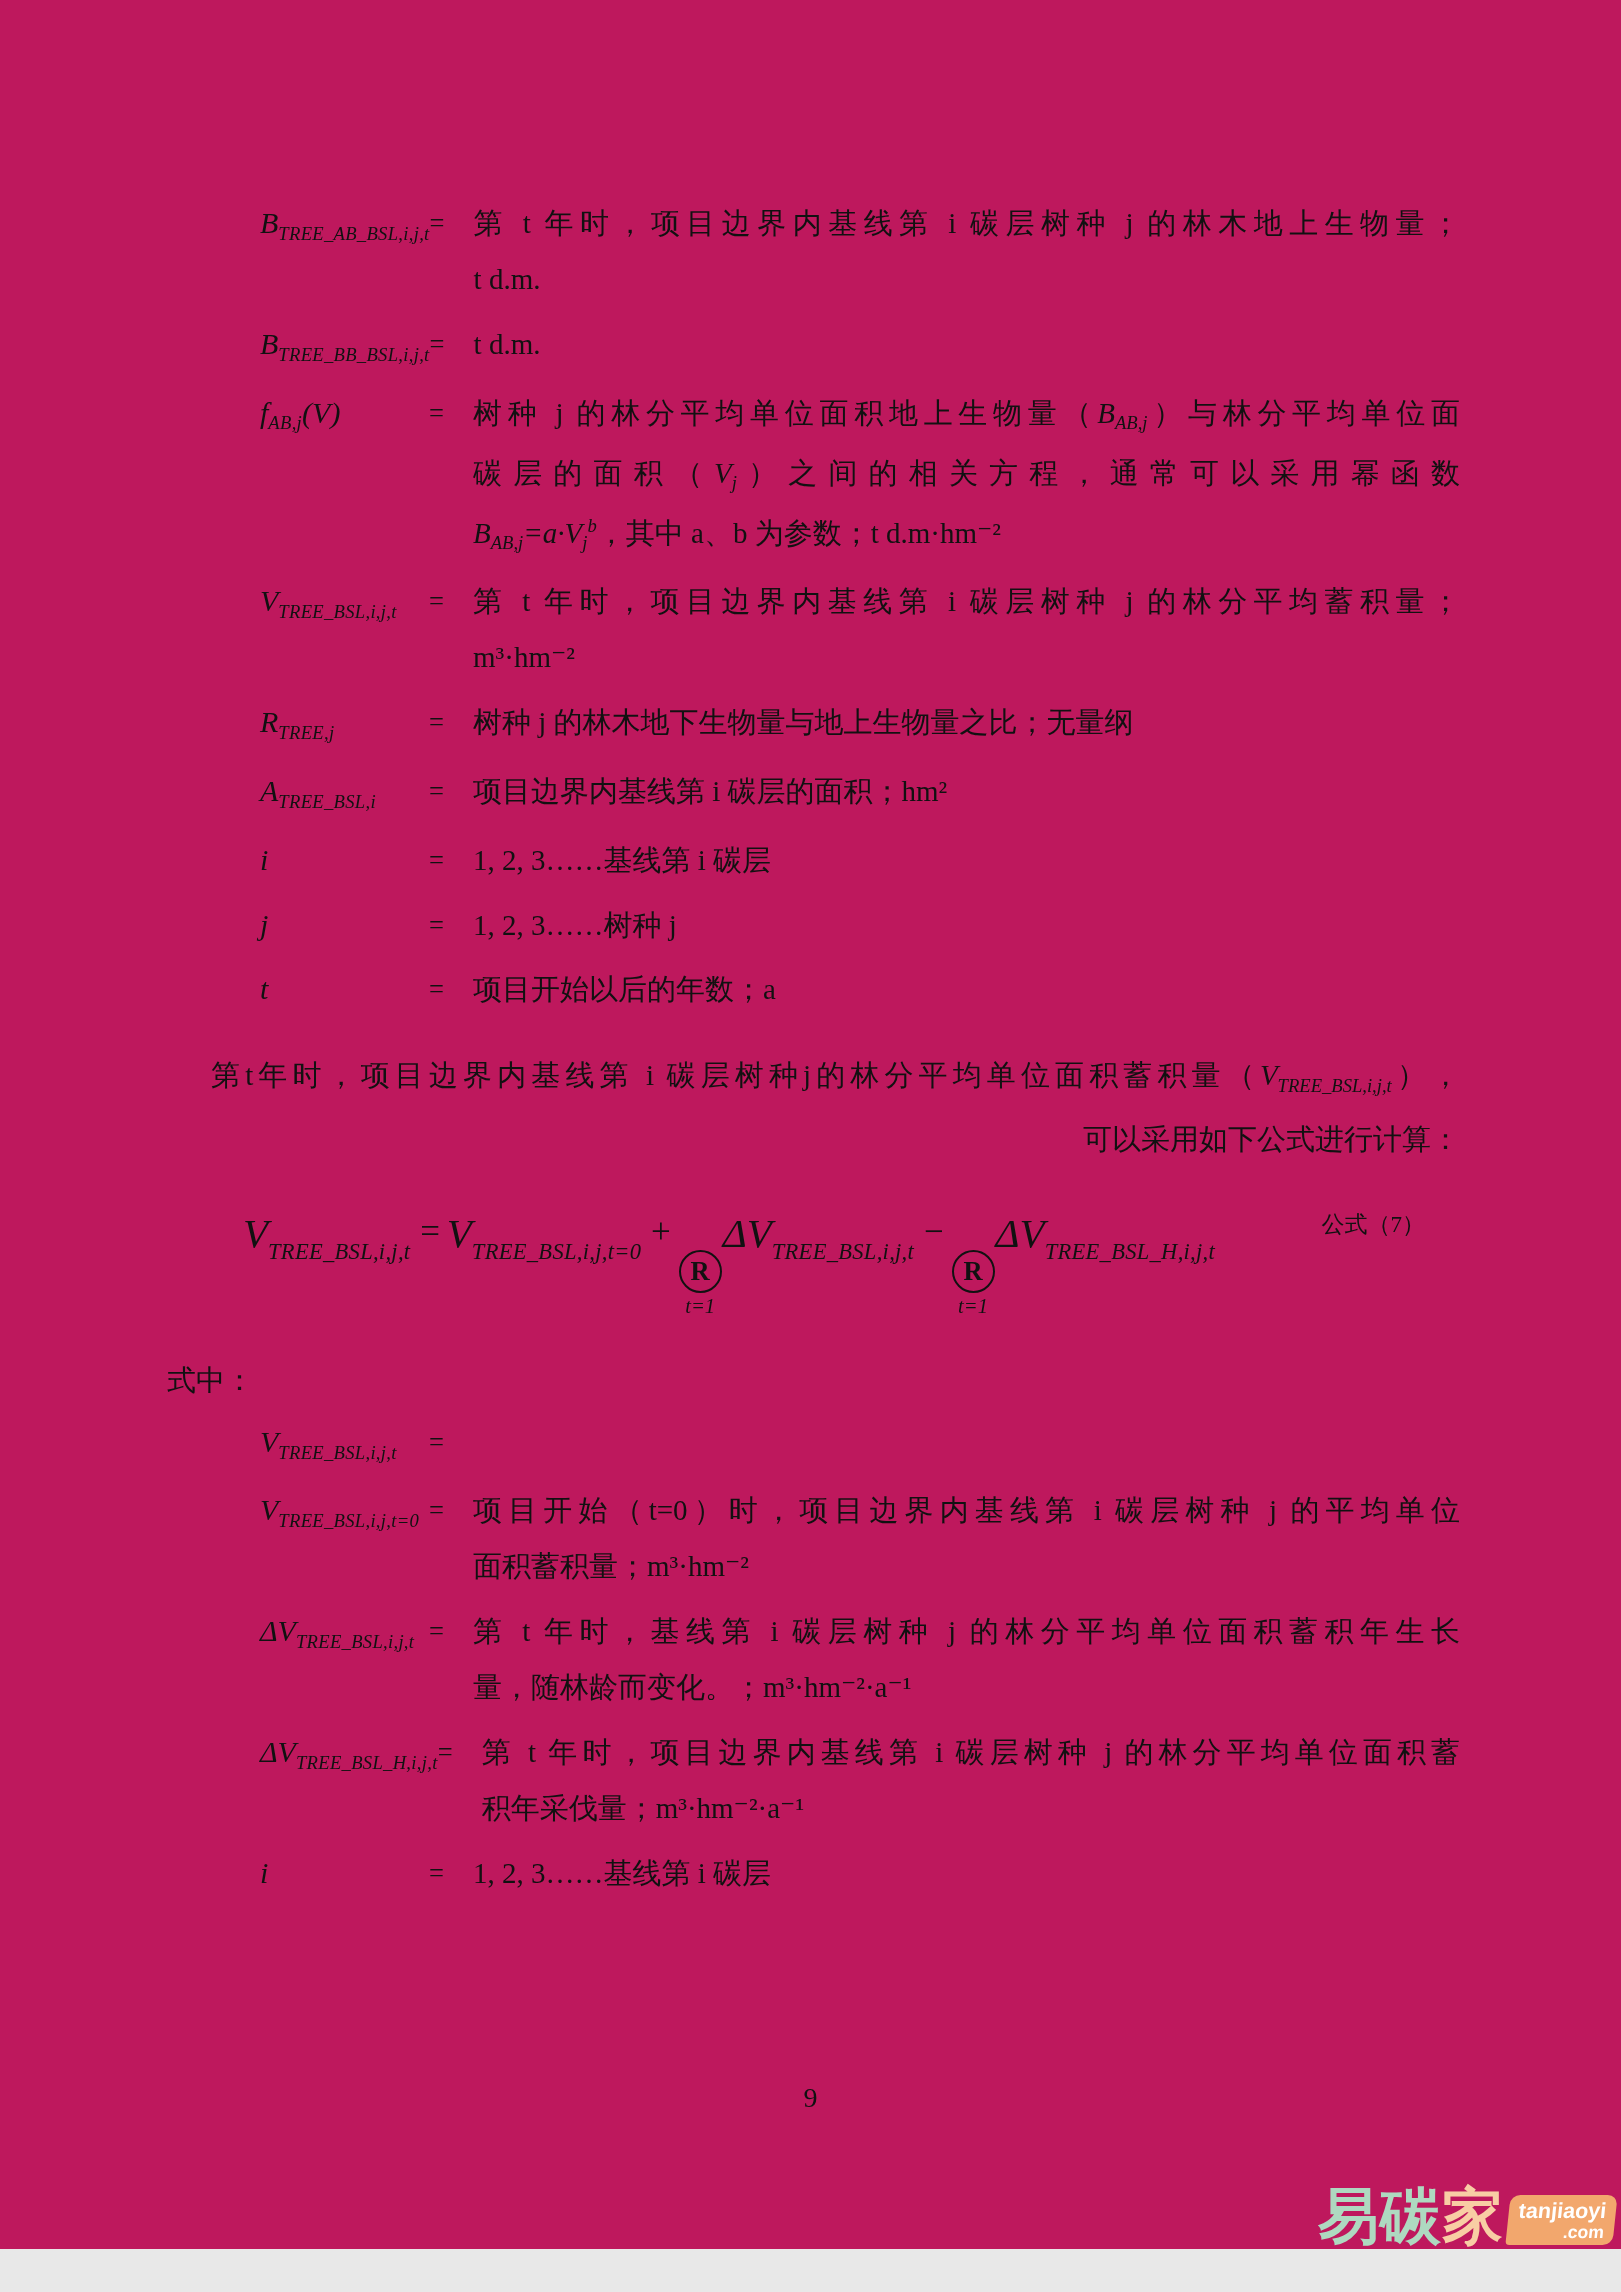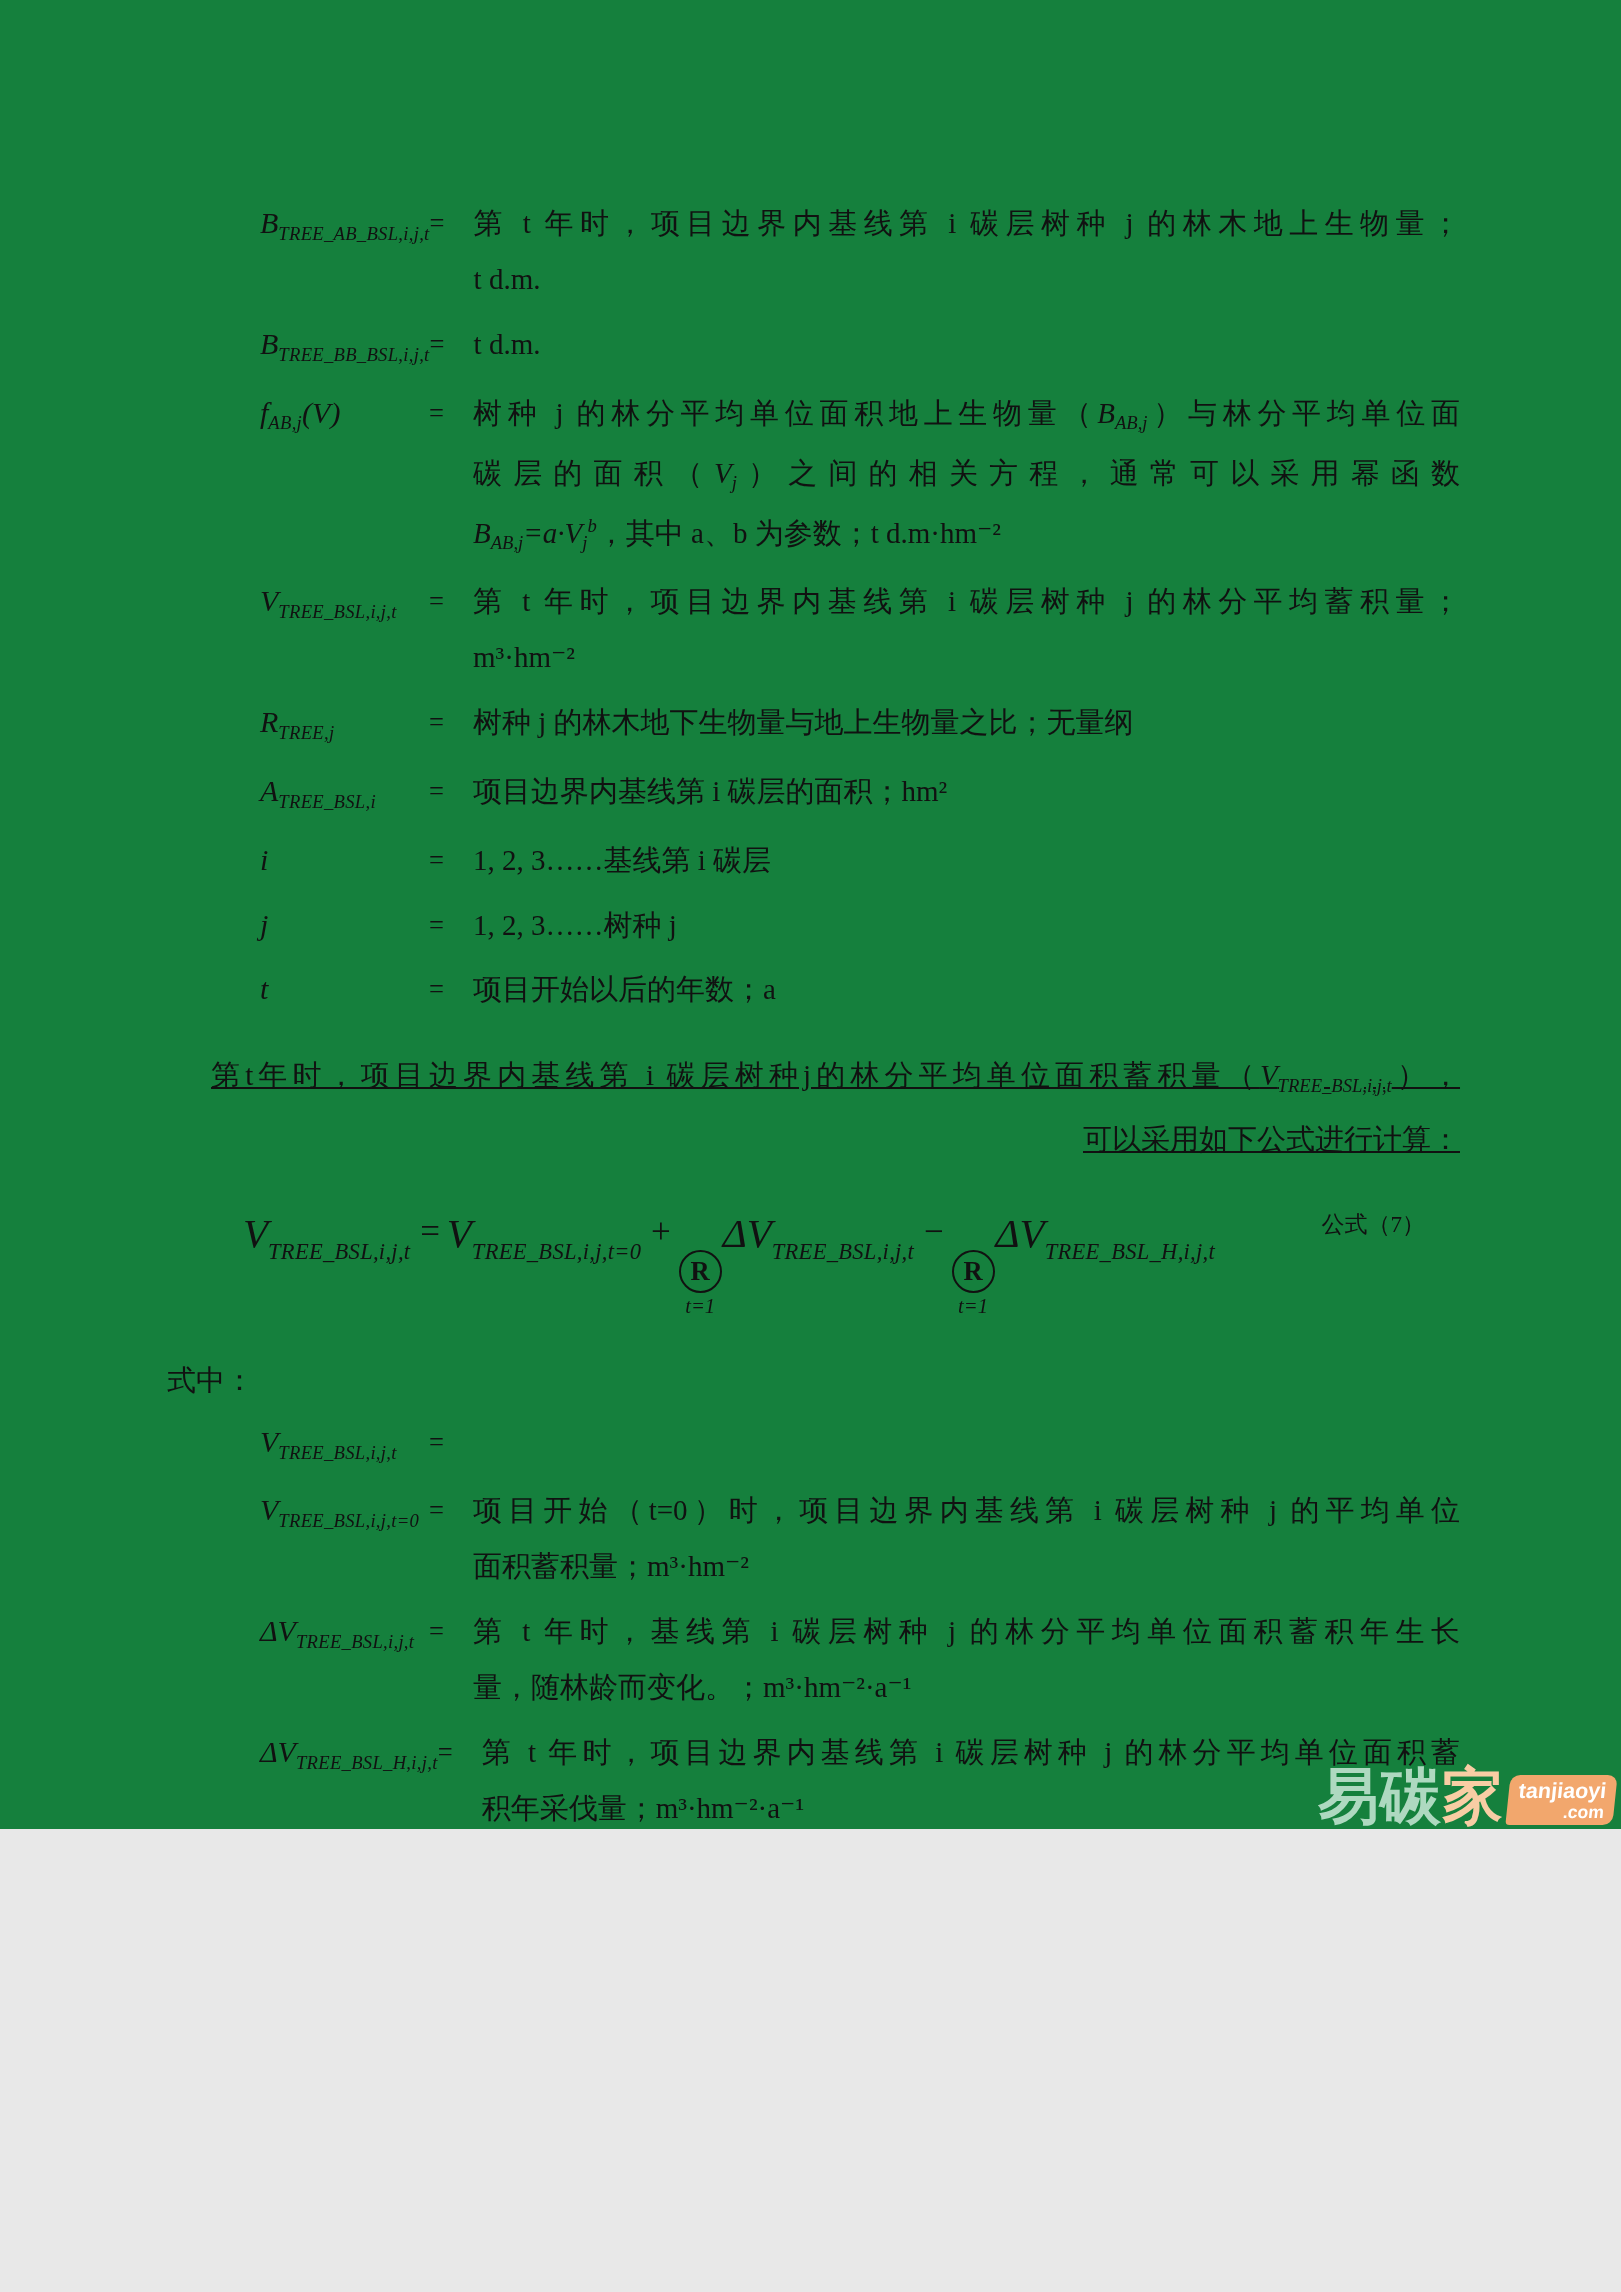--- a/index.html
+++ b/index.html
@@ -1,41 +1,41 @@
 <!DOCTYPE html>
 <html><head>
 <meta charset="utf-8">
 <style>
   html,body{margin:0;padding:0;background:#e8e8e8;}
   .page{
     position:relative;
-    width:1621px;height:1829px;
+    width:1621px;height:2249px;
     margin:0 auto;
-    background:#15803d;
+    background:#be185d;
     font-family:"Liberation Serif","DejaVu Serif",serif;
     color:#111111;
     overflow:hidden;
   }
   .content{padding-top:195px;}
 
   
   .defrow{display:flex;margin:0 161px 8.8px 260px;}
   .term{flex:0 0 169px;font-size:29px;line-height:56px;white-space:nowrap;}
   .sym{font-style:italic;font-size:30px;}
   .sub{font-style:italic;font-size:18.6px;position:relative;top:6.9px;letter-spacing:0.3px;}
   .eqcol{flex:0 0 44px;font-size:26.5px;line-height:56px;}
   .desc{flex:1;font-size:29px;line-height:56px;min-width:0;}
   .dline{min-height:56px;}
   .dline.stretch{text-align:justify;text-align-last:justify;}
   .inline-sym{font-style:italic;font-size:29px;}
   .inline-sub{font-style:italic;font-size:18.6px;position:relative;top:6.9px;}
   .inline-sup{font-style:italic;font-size:18.6px;position:relative;top:-10.8px;}
 
   
-  .para{margin:27.4px 161px 0 167px;font-size:29px;line-height:61px;text-decoration:underline;}
+  .para{margin:27.4px 161px 0 167px;font-size:29px;line-height:61px;}
   .para .pline1{text-indent:44px;text-align:justify;text-align-last:justify;}
   .para .pline2{text-align:right;}
 
   
   .formula-row{display:flex;margin:39px 196px 0 243px;height:98px;}
   .formula{font-size:39px;white-space:nowrap;}
   .fsym{font-style:italic;font-size:41px;}
   .fsub{font-style:italic;font-size:22.5px;position:relative;top:12.7px;letter-spacing:0.3px;margin-right:2.9px;}
   .fop{font-size:35px;margin:0 6.9px;position:relative;top:-3.9px;}
   .sumstack{display:inline-flex;flex-direction:column;align-items:center;vertical-align:-33px;margin:0 1px;}

